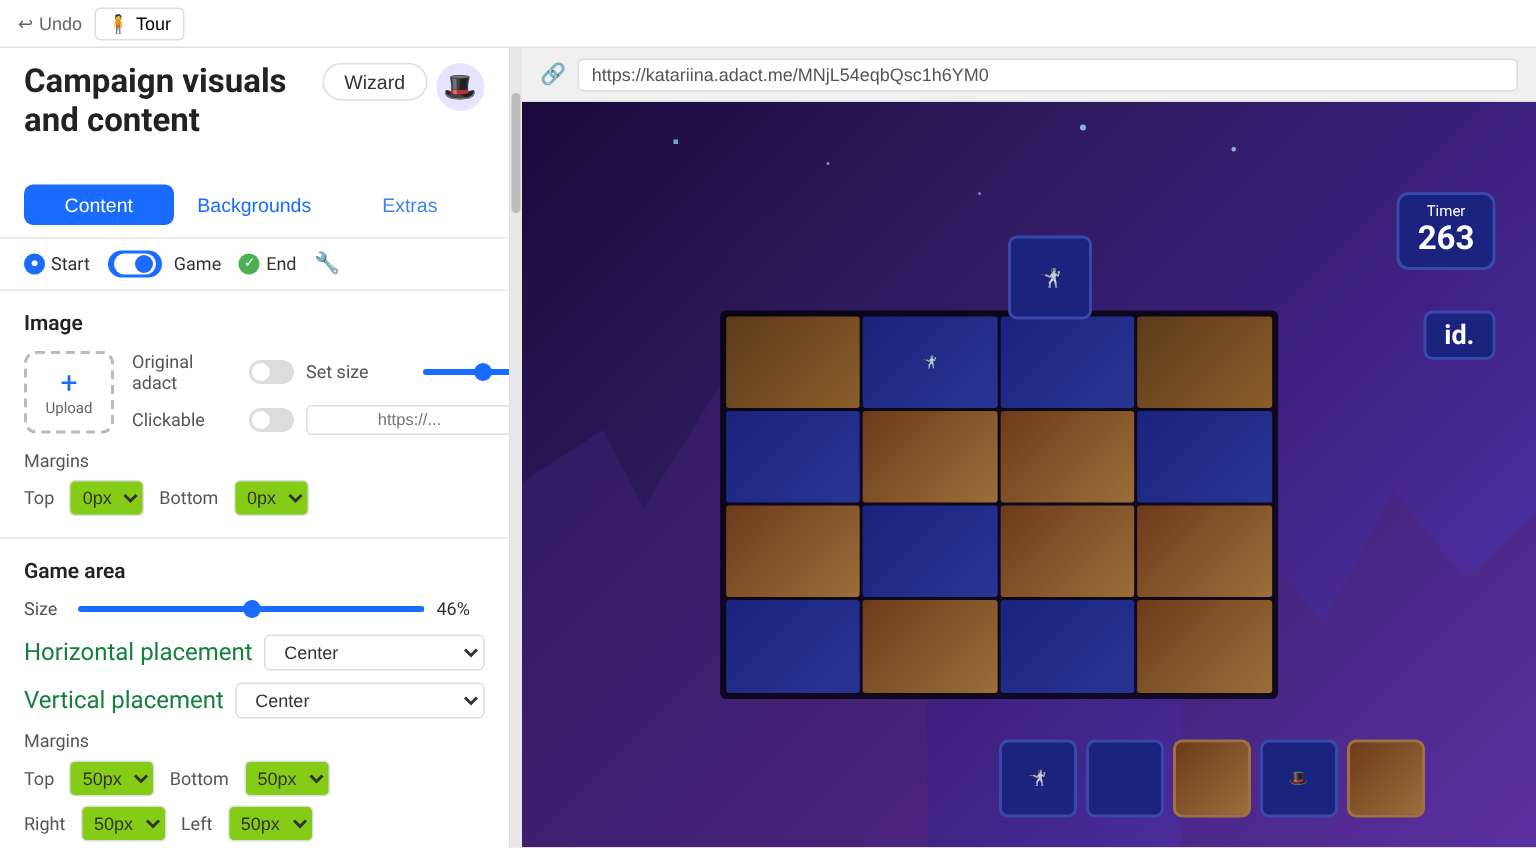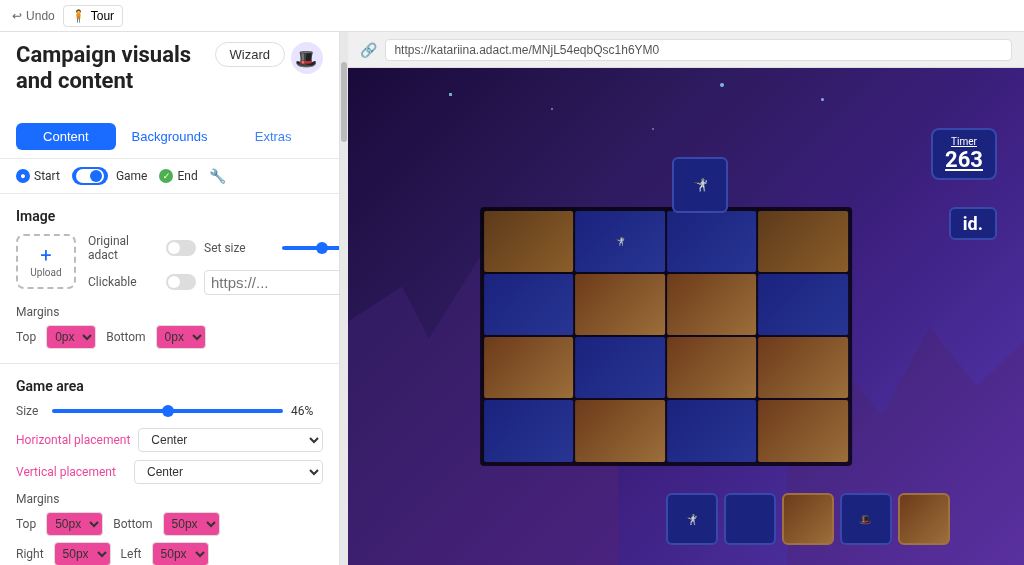--- a/index.html
+++ b/index.html
@@ -48,33 +48,33 @@
     .image-options { display: flex; flex-direction: column; gap: 8px; flex: 1; }
     .option-row { display: flex; align-items: center; gap: 8px; }
     .option-label { font-size: 12px; color: #555; min-width: 70px; }
     .toggle-small { width: 30px; height: 16px; background: #ddd; border-radius: 8px; position: relative; cursor: pointer; flex-shrink: 0; }
     .toggle-small.off .toggle-thumb { left: 2px; background: #fff; }
     .toggle-thumb { width: 12px; height: 12px; background: #fff; border-radius: 50%; position: absolute; top: 2px; left: 16px; transition: left 0.2s; }
     .size-slider-row { display: flex; align-items: center; gap: 6px; flex: 1; }
     .slider { -webkit-appearance: none; appearance: none; height: 4px; border-radius: 2px; background: linear-gradient(to right, #1a6bff 100%, #ddd 100%); width: 80px; cursor: pointer; }
     .slider::-webkit-slider-thumb { -webkit-appearance: none; width: 12px; height: 12px; border-radius: 50%; background: #1a6bff; cursor: pointer; }
     .pct-label { font-size: 12px; color: #333; min-width: 32px; }
-    .url-input { border: 1px solid #ddd; border-radius: 4px; padding: 3px 6px; font-size: 15px; color: #aaa; width: 138px; }
+    .url-input { border: 1px solid #ddd; border-radius: 4px; padding: 3px 6px; font-size: 11px; color: #aaa; width: 138px; text-align: center; }
     
     
     .margins-row { display: flex; align-items: center; gap: 10px; }
     .margin-label { font-size: 12px; color: #555; }
-    .margin-select { border: 1px solid #ddd; border-radius: 4px; padding: 3px 4px; font-size: 12px; color: #333; background: #ec4899; cursor: pointer; }
+    .margin-select { border: 1px solid #ddd; border-radius: 4px; padding: 3px 4px; font-size: 12px; color: #333; background: #84cc16; cursor: pointer; }
     
     
     .game-size-row { display: flex; align-items: center; gap: 8px; margin-bottom: 10px; }
     .game-slider { -webkit-appearance: none; appearance: none; height: 4px; border-radius: 2px; background: linear-gradient(to right, #1a6bff 100%, #ddd 100%); flex: 1; cursor: pointer; }
     .game-slider::-webkit-slider-thumb { -webkit-appearance: none; width: 12px; height: 12px; border-radius: 50%; background: #1a6bff; cursor: pointer; }
     .placement-row { display: flex; align-items: center; gap: 8px; margin-bottom: 8px; }
-    .placement-label { font-size: 12px; color: #ec4899; min-width: 110px; }
+    .placement-label { font-size: 16px; color: #15803d; min-width: 110px; }
     .placement-select { border: 1px solid #ddd; border-radius: 4px; padding: 3px 8px; font-size: 12px; color: #333; background: #fff; cursor: pointer; flex: 1; }
     .game-margins { margin-top: 4px; }
     .game-margins-title { font-size: 12px; color: #555; margin-bottom: 6px; }
     .margin-row-pair { display: flex; align-items: center; gap: 10px; margin-bottom: 6px; }
     
     
     .right-panel { flex: 1; display: flex; flex-direction: column; overflow: hidden; background: #e8e8e8; }
     .address-bar { display: flex; align-items: center; background: #f0f0f0; padding: 6px 12px; border-bottom: 1px solid #ddd; gap: 8px; height: 36px; }
     .address-input { flex: 1; background: #fff; border: 1px solid #ddd; border-radius: 4px; padding: 3px 8px; font-size: 12px; color: #555; }
     
@@ -267,21 +267,21 @@
 
         <div class="rocky-left"></div>
         <div class="rocky-right"></div>
 
         <div style="position:absolute;top:5%;left:15%;width:3px;height:3px;background:#9ee;border-radius:50;opacity:0.7;"></div>
         <div style="position:absolute;top:8%;left:30%;width:2px;height:2px;background:#aef;border-radius:50%;opacity:0.6;"></div>
         <div style="position:absolute;top:3%;left:55%;width:4px;height:4px;background:#9df;border-radius:50%;opacity:0.8;"></div>
         <div style="position:absolute;top:12%;left:45%;width:2px;height:2px;background:#cef;border-radius:50%;opacity:0.5;"></div>
         <div style="position:absolute;top:6%;left:70%;width:3px;height:3px;background:#bef;border-radius:50%;opacity:0.7;"></div>
 
-        <div style="position:absolute;top:12%;right:4%;background:#1a237e;color:#fff;padding:6px 12px;border-radius:8px;display:flex;gap:16px;align-items:center;border:2px solid #3949ab;text-decoration:underline;">
+        <div style="position:absolute;top:12%;right:4%;background:#1a237e;color:#fff;padding:6px 12px;border-radius:8px;display:flex;gap:16px;align-items:center;border:2px solid #3949ab;">
           <div style="display:flex;flex-direction:column;align-items:center;">
             <span style="font-size:10px;">Timer</span>
             <span style="font-size:22px;font-weight:bold;">263</span>
           </div>
         </div>
 
         <div style="position:absolute;top:28%;right:4%;background:#1a237e;color:#fff;padding:4px 12px;border-radius:6px;font-size:18px;font-weight:bold;border:2px solid #3949ab;">
           <span>id.</span>
         </div>
 

